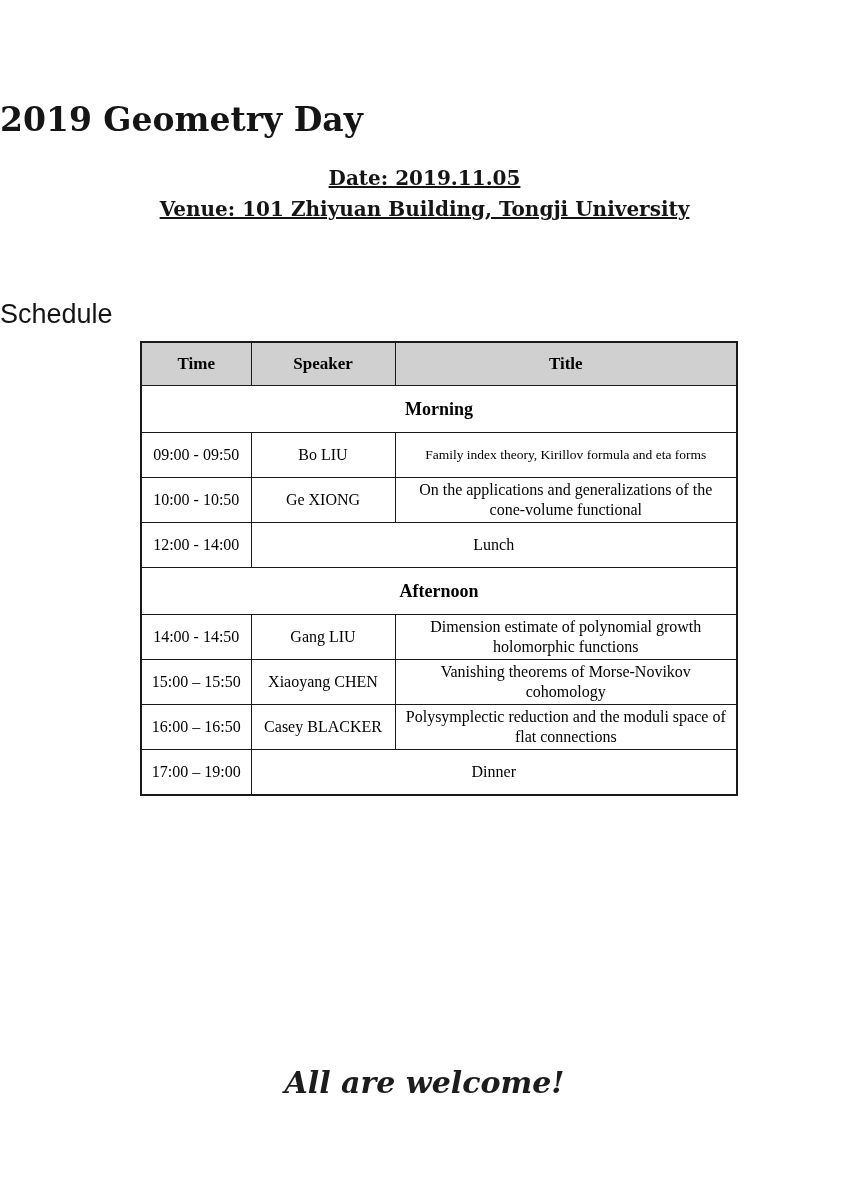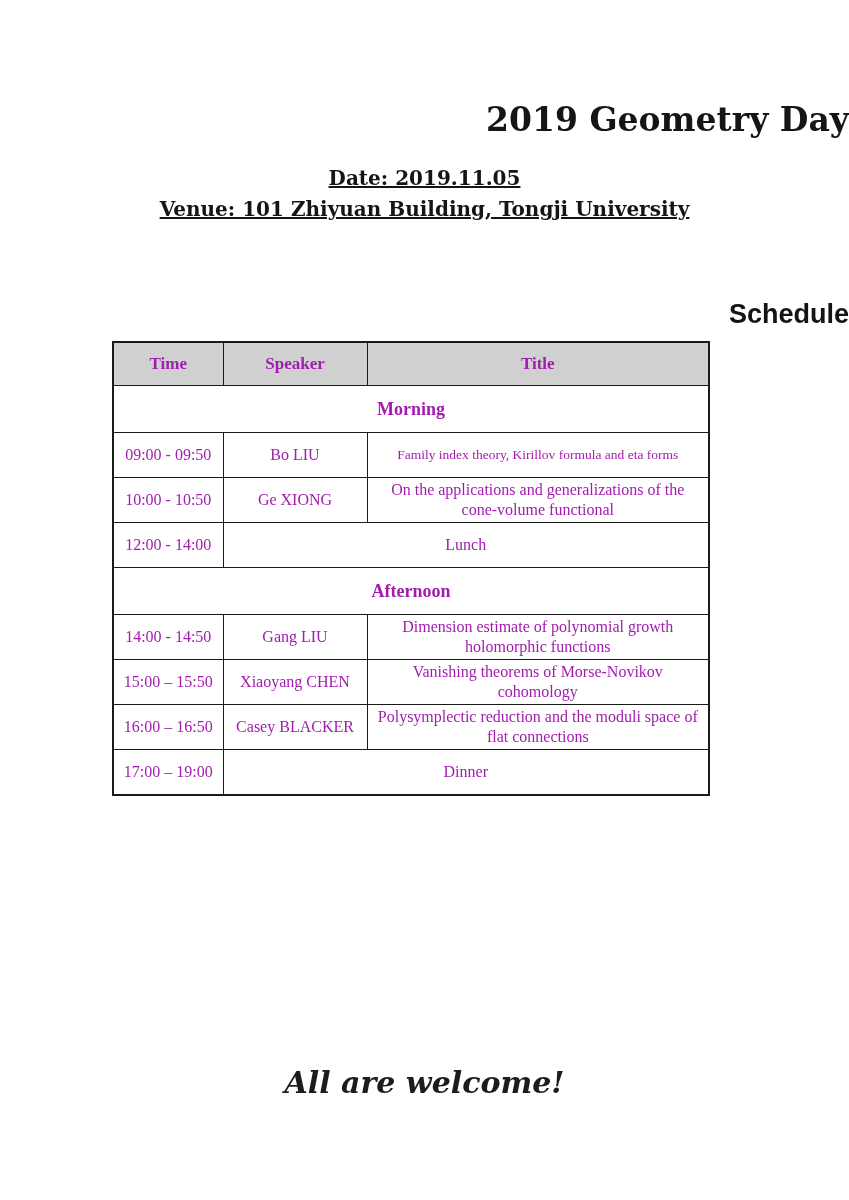--- a/index.html
+++ b/index.html
@@ -15,21 +15,21 @@
     overflow: hidden;
     font-family: "Liberation Serif", serif;
     color: #111111;
   }
   .doc-title {
     position: absolute;
     top: 100px;
     left: 0;
     width: 849px;
     margin: 0;
-    text-align: right;
+    text-align: left;
     font-family: "DejaVu Serif", serif;
     font-weight: bold;
     font-size: 33px;
     letter-spacing: 0px;
     color: #151515;
   }
   .doc-subline {
     position: absolute;
     left: 0;
     width: 849px;
@@ -42,36 +42,36 @@
     text-decoration: underline;
   }
   .date-line { top: 166px; }
   .venue-line { top: 197px; }
   .schedule-heading {
     position: absolute;
     top: 299px;
     left: 0;
     width: 849px;
     margin: 0;
-    text-align: right;
+    text-align: left;
     font-family: "Liberation Sans", sans-serif;
-    font-weight: bold;
+    font-weight: normal;
     font-size: 27px;
     color: #141414;
   }
   table.schedule {
     position: absolute;
     top: 341px;
-    left: 112px;
+    left: 140px;
     width: 596px;
     border-collapse: collapse;
     table-layout: fixed;
     font-family: "Liberation Serif", serif;
     font-size: 16px;
-    color: #a21caf;
+    color: #000000;
   }
   table.schedule col.c-time    { width: 110px; }
   table.schedule col.c-speaker { width: 144px; }
   table.schedule col.c-title   { width: 342px; }
   table.schedule th,
   table.schedule td {
     border: 1.5px solid #1a1a1a;
     text-align: center;
     vertical-align: middle;
     padding: 2px 6px;

